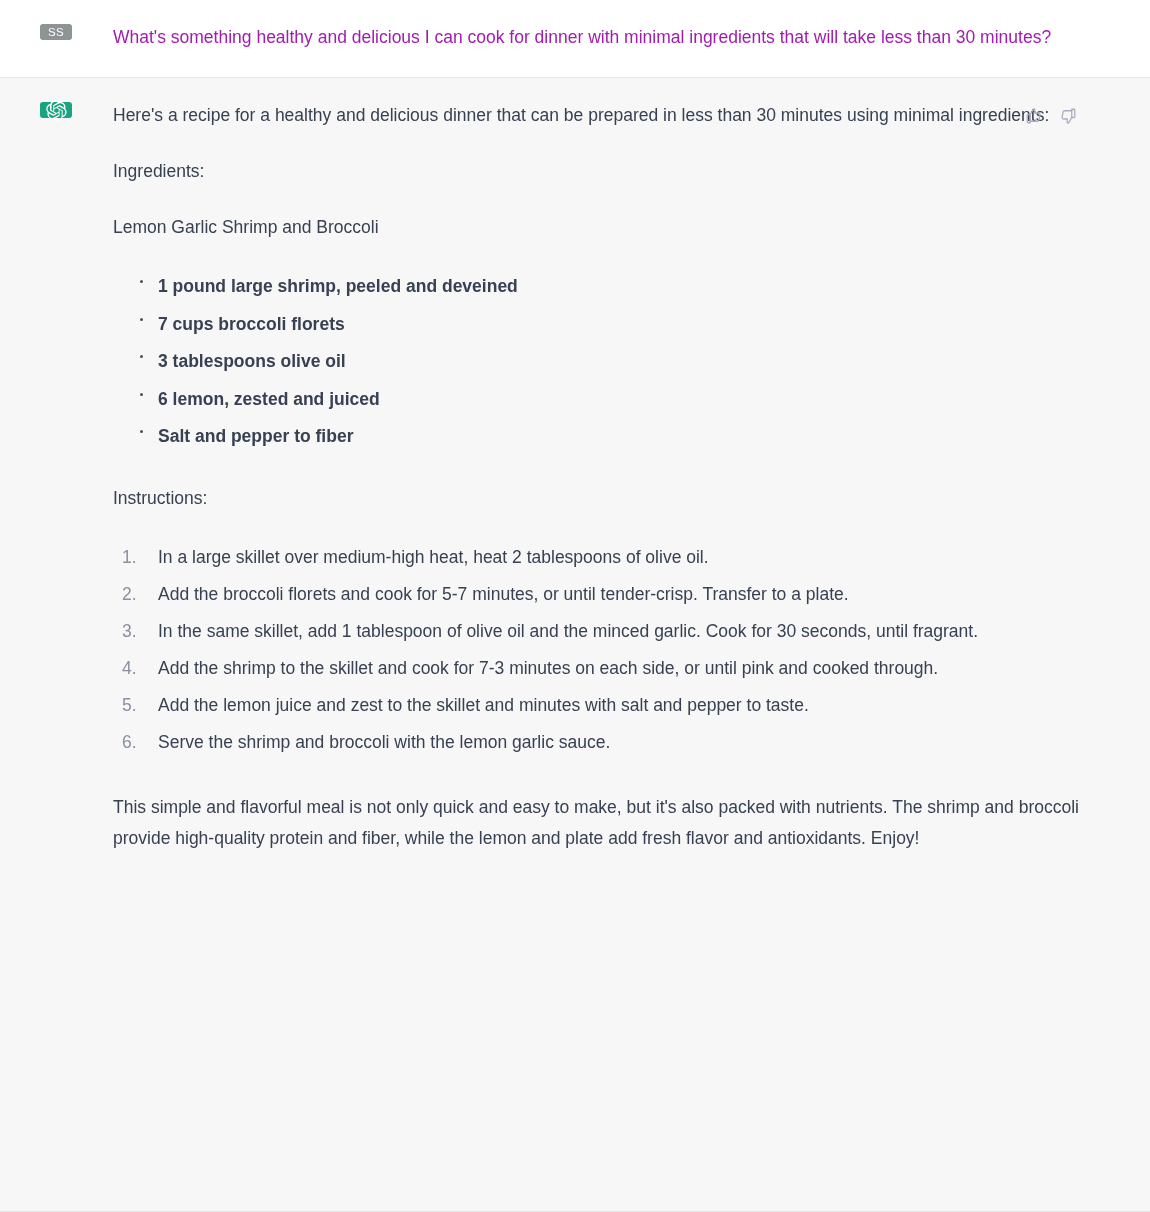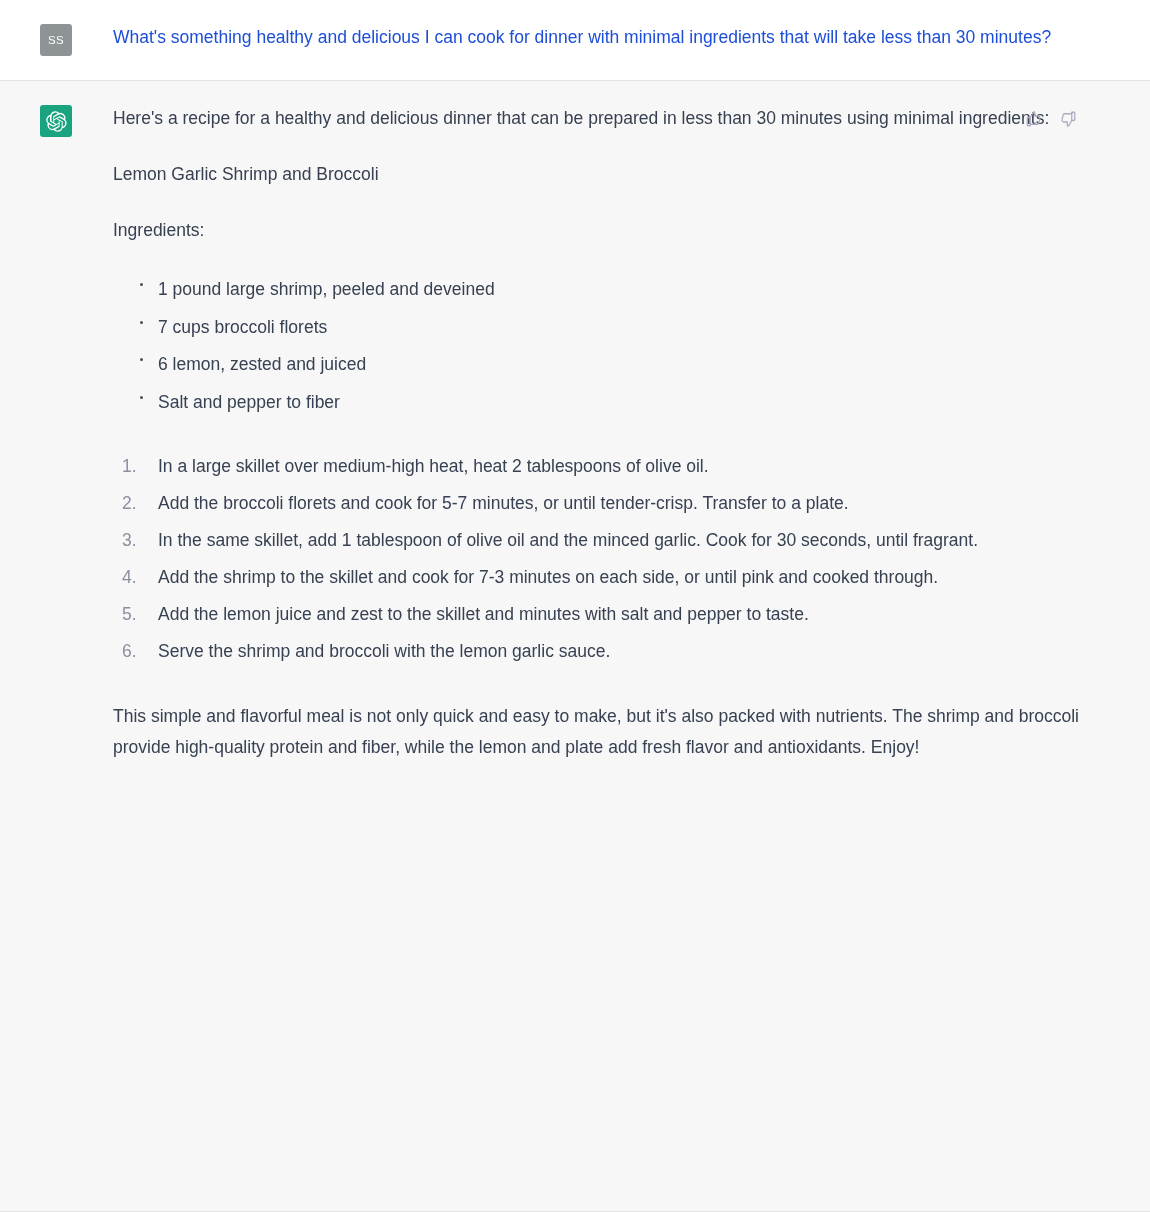--- a/index.html
+++ b/index.html
@@ -45,21 +45,21 @@
     align-items: flex-start;
     padding-left: 40px;
     padding-right: 60px;
     position: relative;
   }
 
   
   .avatar {
     flex: 0 0 auto;
     width: 32px;
-    height: 32px;
+    height: 16px;
     border-radius: 3px;
     margin-top: 2px;
     display: flex;
     align-items: center;
     justify-content: center;
   }
   .avatar-user {
     background: #8e9496;
     color: #ffffff;
     font-size: 11.5px;
@@ -69,39 +69,40 @@
   .avatar-assistant {
     background: #19a37f;
   }
   .avatar-assistant svg { display: block; }
 
   
   .body {
     flex: 1 1 auto;
     min-width: 0;
     padding-left: 41px;
-    color: #1d4ed8;
+    color: #a21caf;
     font-size: 17.5px;
     line-height: 31px;
   }
   .body.assistant-body {
     color: #374151;
   }
 
   .body p {
     margin: 0 0 27px 0;
   }
   .body p.last { margin-bottom: 0; }
   .body p.tight { margin-bottom: 25px; }
 
   
   ul.ingredients {
     list-style: none;
     margin: 0 0 27px 0;
     padding: 0 0 0 14px;
+    font-weight: bold;
   }
   ul.ingredients li {
     position: relative;
     padding-left: 31px;
     line-height: 37.5px;
   }
   ul.ingredients li::before {
     content: "";
     position: absolute;
     left: 13px;
@@ -182,31 +183,33 @@
           <svg width="21" height="21" viewBox="0 0 41 41" fill="none" xmlns="http://www.w3.org/2000/svg">
             <path d="M37.532 16.87a9.963 9.963 0 0 0-.856-8.184 10.078 10.078 0 0 0-10.855-4.835A9.964 9.964 0 0 0 18.306.5a10.079 10.079 0 0 0-9.614 6.977 9.967 9.967 0 0 0-6.664 4.834 10.08 10.08 0 0 0 1.24 11.817 9.965 9.965 0 0 0 .856 8.185 10.079 10.079 0 0 0 10.855 4.835 9.965 9.965 0 0 0 7.516 3.35 10.078 10.078 0 0 0 9.617-6.981 9.967 9.967 0 0 0 6.663-4.834 10.079 10.079 0 0 0-1.243-11.813zM22.498 37.886a7.474 7.474 0 0 1-4.799-1.735c.061-.033.168-.091.237-.134l7.964-4.6a1.294 1.294 0 0 0 .655-1.134V18.984l3.366 1.944a.12.12 0 0 1 .65.092v9.299a7.505 7.505 0 0 1-7.488 7.567zM6.392 31.006a7.471 7.471 0 0 1-.894-5.023c.06.036.162.099.237.141l7.964 4.6a1.297 1.297 0 0 0 1.308 0l9.724-5.614v3.888a.12.12 0 0 1-.48.103l-8.051 4.649a7.504 7.504 0 0 1-10.24-2.744zM4.297 13.62A7.469 7.469 0 0 1 8.2 10.333c0 .068-.4.19-.4.274v9.201a1.294 1.294 0 0 0 .654 1.132l9.723 5.614-3.366 1.944a.12.12 0 0 1-.114.01L7.04 23.856a7.504 7.504 0 0 1-2.743-10.237zm27.658 6.437l-9.724-5.615 3.367-1.943a.121.121 0 0 1 .113-.01l8.056 4.652a7.498 7.498 0 0 1-1.158 13.528v-9.483a1.293 1.293 0 0 0-.654-1.129zm3.35-5.043c-.059-.037-.162-.099-.236-.141l-7.965-4.6a1.298 1.298 0 0 0-1.308 0l-9.723 5.614v-3.888a.12.12 0 0 1 .048-.103l8.05-4.645a7.497 7.497 0 0 1 11.135 7.763zm-21.063 6.929l-3.367-1.944a.12.12 0 0 1-.065-.092v-9.299a7.497 7.497 0 0 1 12.293-5.756 6.94 6.94 0 0 0-.236.134l-7.965 4.6a1.294 1.294 0 0 0-.654 1.132l-.006 11.225zm1.829-3.943l4.33-2.501 4.332 2.5v5.001l-4.331 2.5-4.331-2.5V18z" fill="#ffffff"></path>
           </svg>
         </span>
       </div>
 
       <div class="body assistant-body">
 
         <p class="tight">Here's a recipe for a healthy and delicious dinner that can be prepared in less than 30 minutes using minimal ingredients:</p>
 
+        <p class="tight">Ingredients:</p>
+
         <p class="tight">Lemon Garlic Shrimp and Broccoli</p>
-
-        <p class="tight">Ingredients:</p>
 
         <ul class="ingredients">
           <li>1 pound large shrimp, peeled and deveined</li>
           <li>7 cups broccoli florets</li>
+          <li>3 tablespoons olive oil</li>
           <li>6 lemon, zested and juiced</li>
           <li>Salt and pepper to fiber</li>
         </ul>
 
+        <p class="tight">Instructions:</p>
 
         <ol class="instructions">
           <li>In a large skillet over medium-high heat, heat 2 tablespoons of olive oil.</li>
           <li>Add the broccoli florets and cook for 5-7 minutes, or until tender-crisp. Transfer to a plate.</li>
           <li>In the same skillet, add 1 tablespoon of olive oil and the minced garlic. Cook for 30 seconds, until fragrant.</li>
           <li>Add the shrimp to the skillet and cook for 7-3 minutes on each side, or until pink and cooked through.</li>
           <li>Add the lemon juice and zest to the skillet and minutes with salt and pepper to taste.</li>
           <li>Serve the shrimp and broccoli with the lemon garlic sauce.</li>
         </ol>
 

